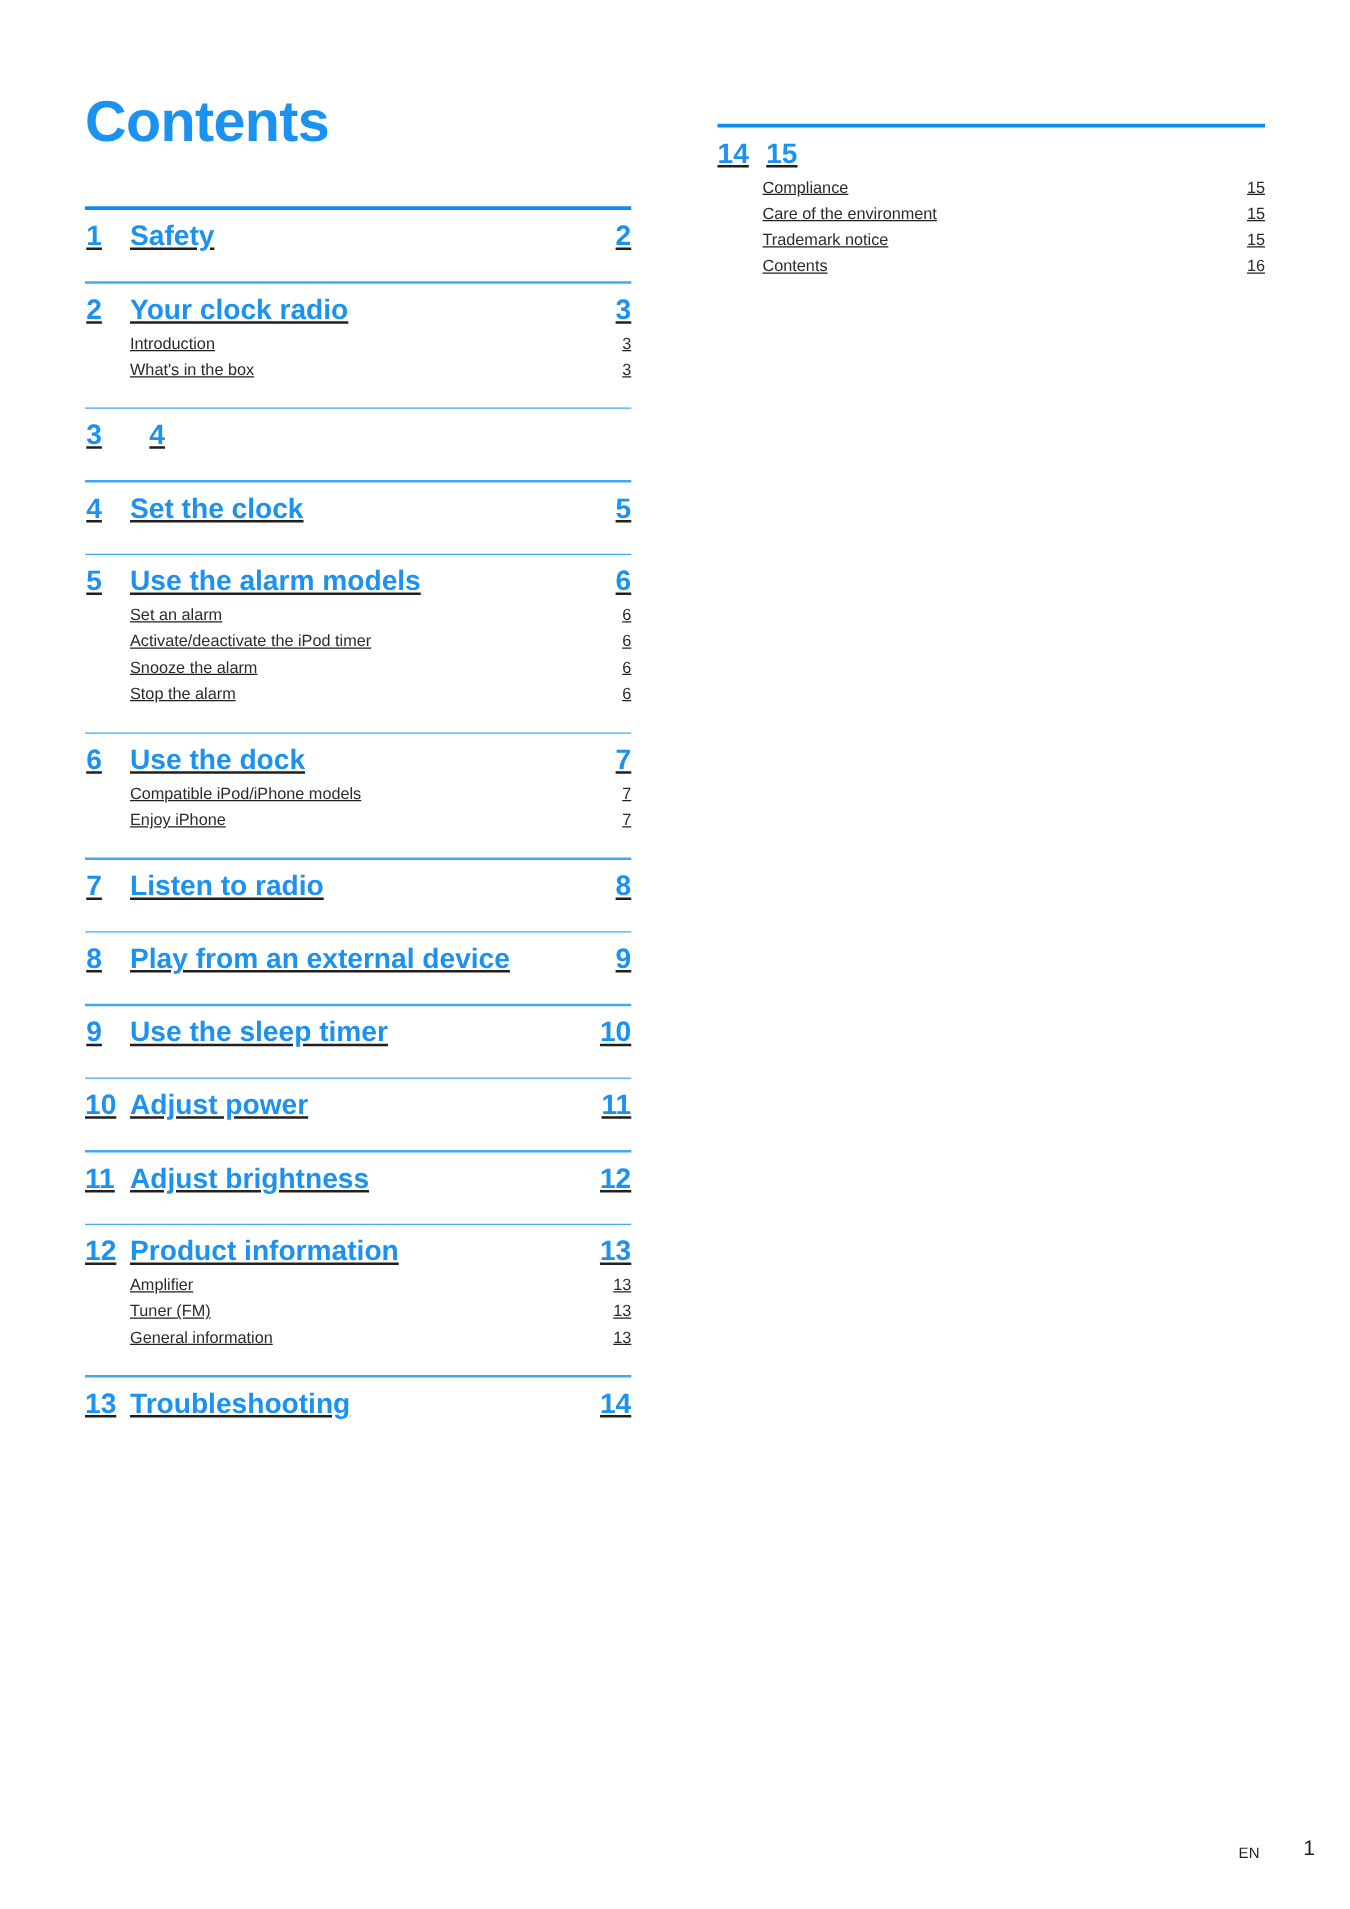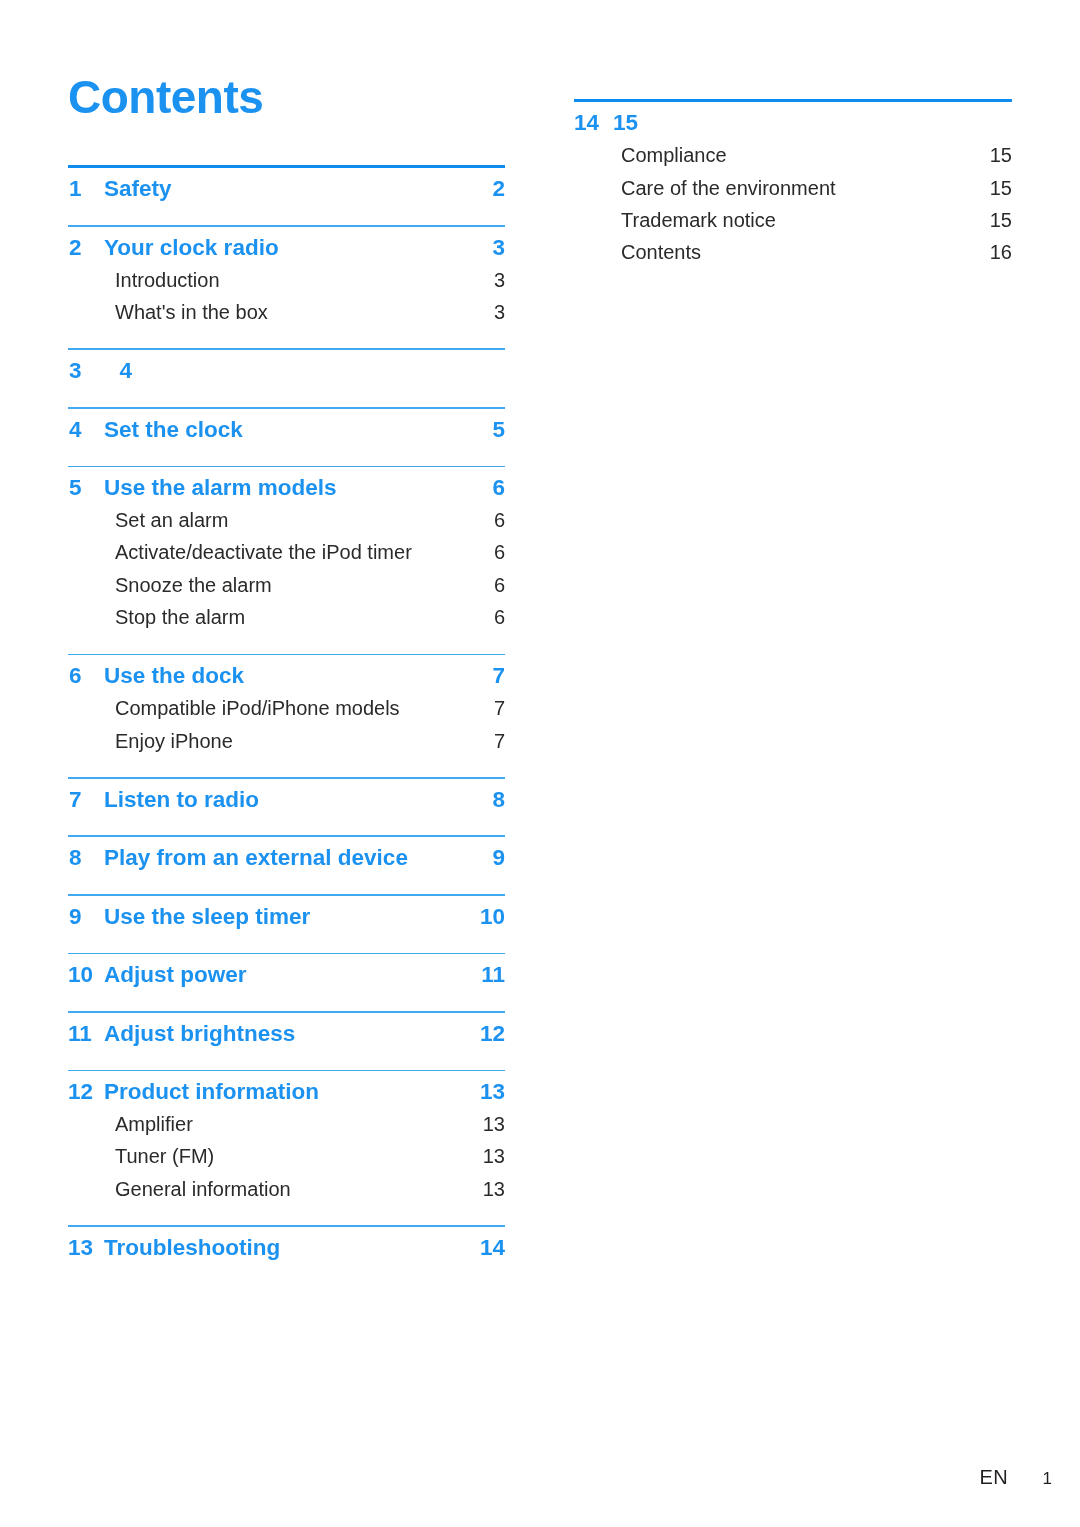--- a/index.html
+++ b/index.html
@@ -31,20 +31,21 @@
     font-weight: 600;
     letter-spacing: -0.5px;
     color: #1b91f0;
     line-height: 1;
   }
 
   
   .col {
     position: absolute;
     top: 0;
+    text-decoration: underline;
   }
   .col-left {
     left: 68px;
     width: 437px;
     top: 165px;
   }
   .col-right {
     left: 574px;
     width: 438px;
     top: 99px;
@@ -97,25 +98,24 @@
     flex: 0 0 auto;
     text-align: right;
     min-width: 28px;
   }
 
   
   .entry-sub {
     display: flex;
     align-items: baseline;
     color: #2b2a29;
-    font-size: 20px;
+    font-size: 13px;
     font-weight: 400;
     line-height: 1.62;
     white-space: nowrap;
-    gap: 11px;
   }
   .entry-sub .spacer {
     width: 36px;
     flex: 0 0 36px;
   }
   .entry-sub .label {
     flex: 1 1 auto;
   }
   .entry-sub .pg {
     flex: 0 0 auto;
@@ -128,21 +128,21 @@
     position: absolute;
     left: 0;
     right: 0;
     bottom: 38px;
     height: 22px;
   }
   .footer-lang {
     position: absolute;
     right: 72px;
     bottom: 0;
-    font-size: 20px;
+    font-size: 12px;
     color: #231f20;
     letter-spacing: 0.3px;
     text-align: right;
   }
   .footer-page {
     position: absolute;
     right: 28px;
     bottom: 0;
     font-size: 17px;
     color: #231f20;

